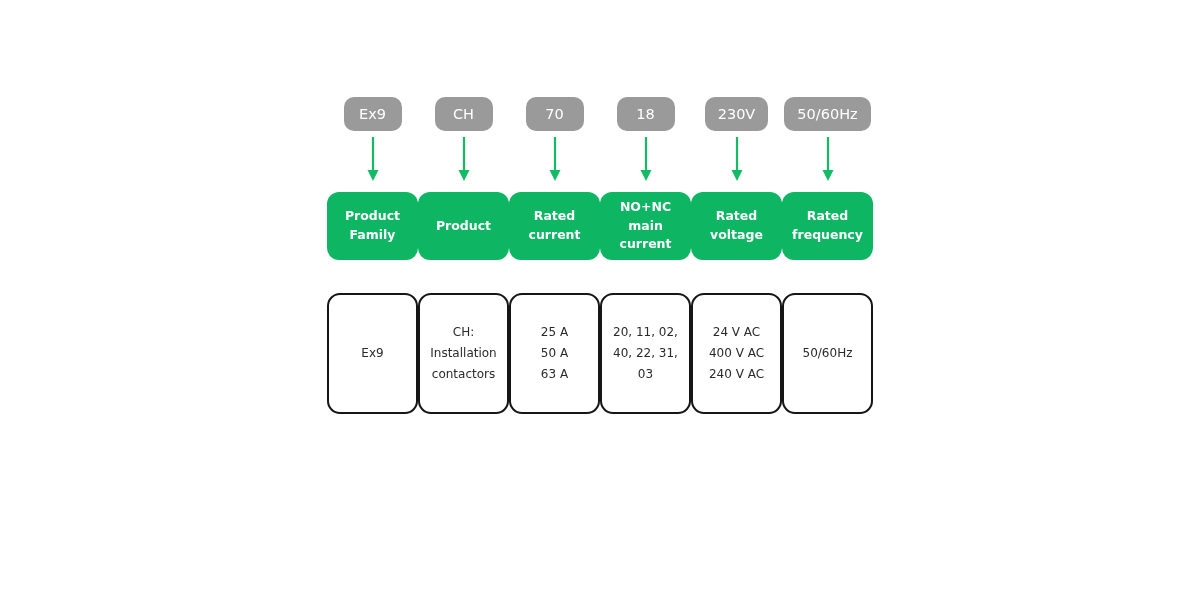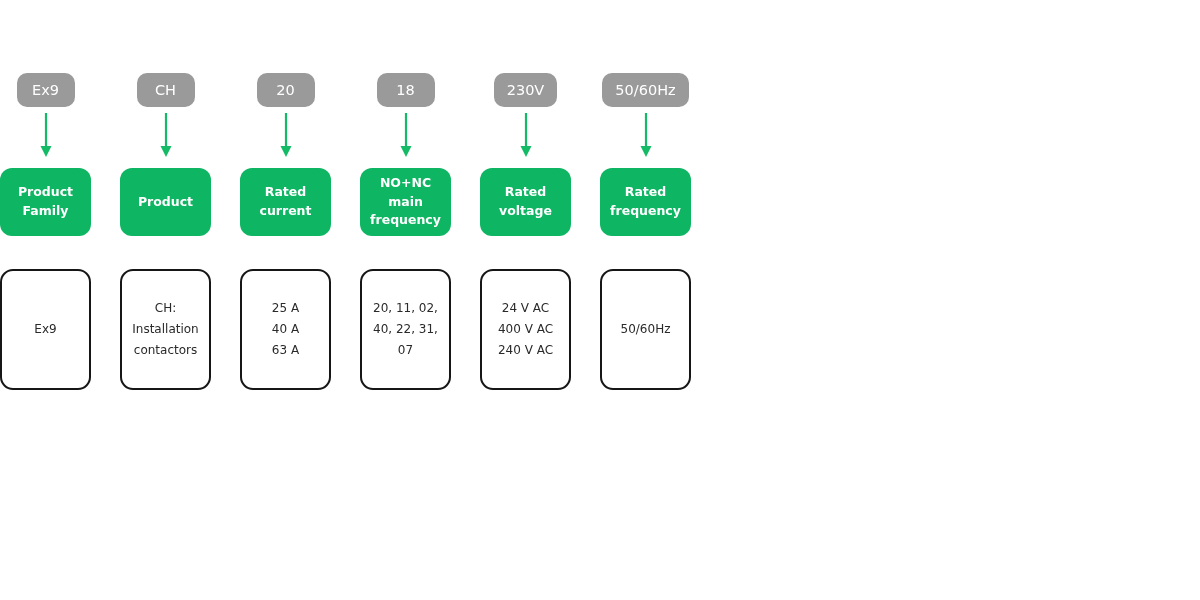--- a/index.html
+++ b/index.html
@@ -13,24 +13,23 @@
   html,body{margin:0;padding:0;}
   body{
     width:1200px;height:600px;
     background:#ffffff;
     overflow:hidden;
     font-family:"DejaVu Sans","Liberation Sans",sans-serif;
   }
   .diagram{
     width:1200px;height:600px;
     display:flex;
-    justify-content:flex-start;
+    justify-content:center;
     align-items:flex-start;
-    gap:29px;
-    padding-top:73px;
+    padding-top:97px;
   }
   .col{
     width:91px;
     display:flex;
     flex-direction:column;
     align-items:center;
     flex:none;
   }
   .pill{
     height:34px;
@@ -106,44 +105,44 @@
       <line x1="8" y1="1" x2="8" y2="36" stroke="#14ba66" stroke-width="2.2"></line>
       <path d="M2.5 34 L13.5 34 L8 45 Z" fill="#14ba66"></path>
     </svg>
     <div class="label-box">Product</div>
     <div class="value-box">CH:
 Installation
 contactors</div>
   </div>
 
   <div class="col">
-    <div class="pill">20</div>
+    <div class="pill">70</div>
     <svg class="arrow" viewBox="0 0 16 46">
       <line x1="8" y1="1" x2="8" y2="36" stroke="#14ba66" stroke-width="2.2"></line>
       <path d="M2.5 34 L13.5 34 L8 45 Z" fill="#14ba66"></path>
     </svg>
     <div class="label-box">Rated
 current</div>
     <div class="value-box">25 A
-40 A
+50 A
 63 A</div>
   </div>
 
   <div class="col">
     <div class="pill">18</div>
     <svg class="arrow" viewBox="0 0 16 46">
       <line x1="8" y1="1" x2="8" y2="36" stroke="#14ba66" stroke-width="2.2"></line>
       <path d="M2.5 34 L13.5 34 L8 45 Z" fill="#14ba66"></path>
     </svg>
     <div class="label-box">NO+NC
 main
-frequency</div>
+current</div>
     <div class="value-box">20, 11, 02,
 40, 22, 31,
-07</div>
+03</div>
   </div>
 
   <div class="col">
     <div class="pill">230V</div>
     <svg class="arrow" viewBox="0 0 16 46">
       <line x1="8" y1="1" x2="8" y2="36" stroke="#14ba66" stroke-width="2.2"></line>
       <path d="M2.5 34 L13.5 34 L8 45 Z" fill="#14ba66"></path>
     </svg>
     <div class="label-box">Rated
 voltage</div>

